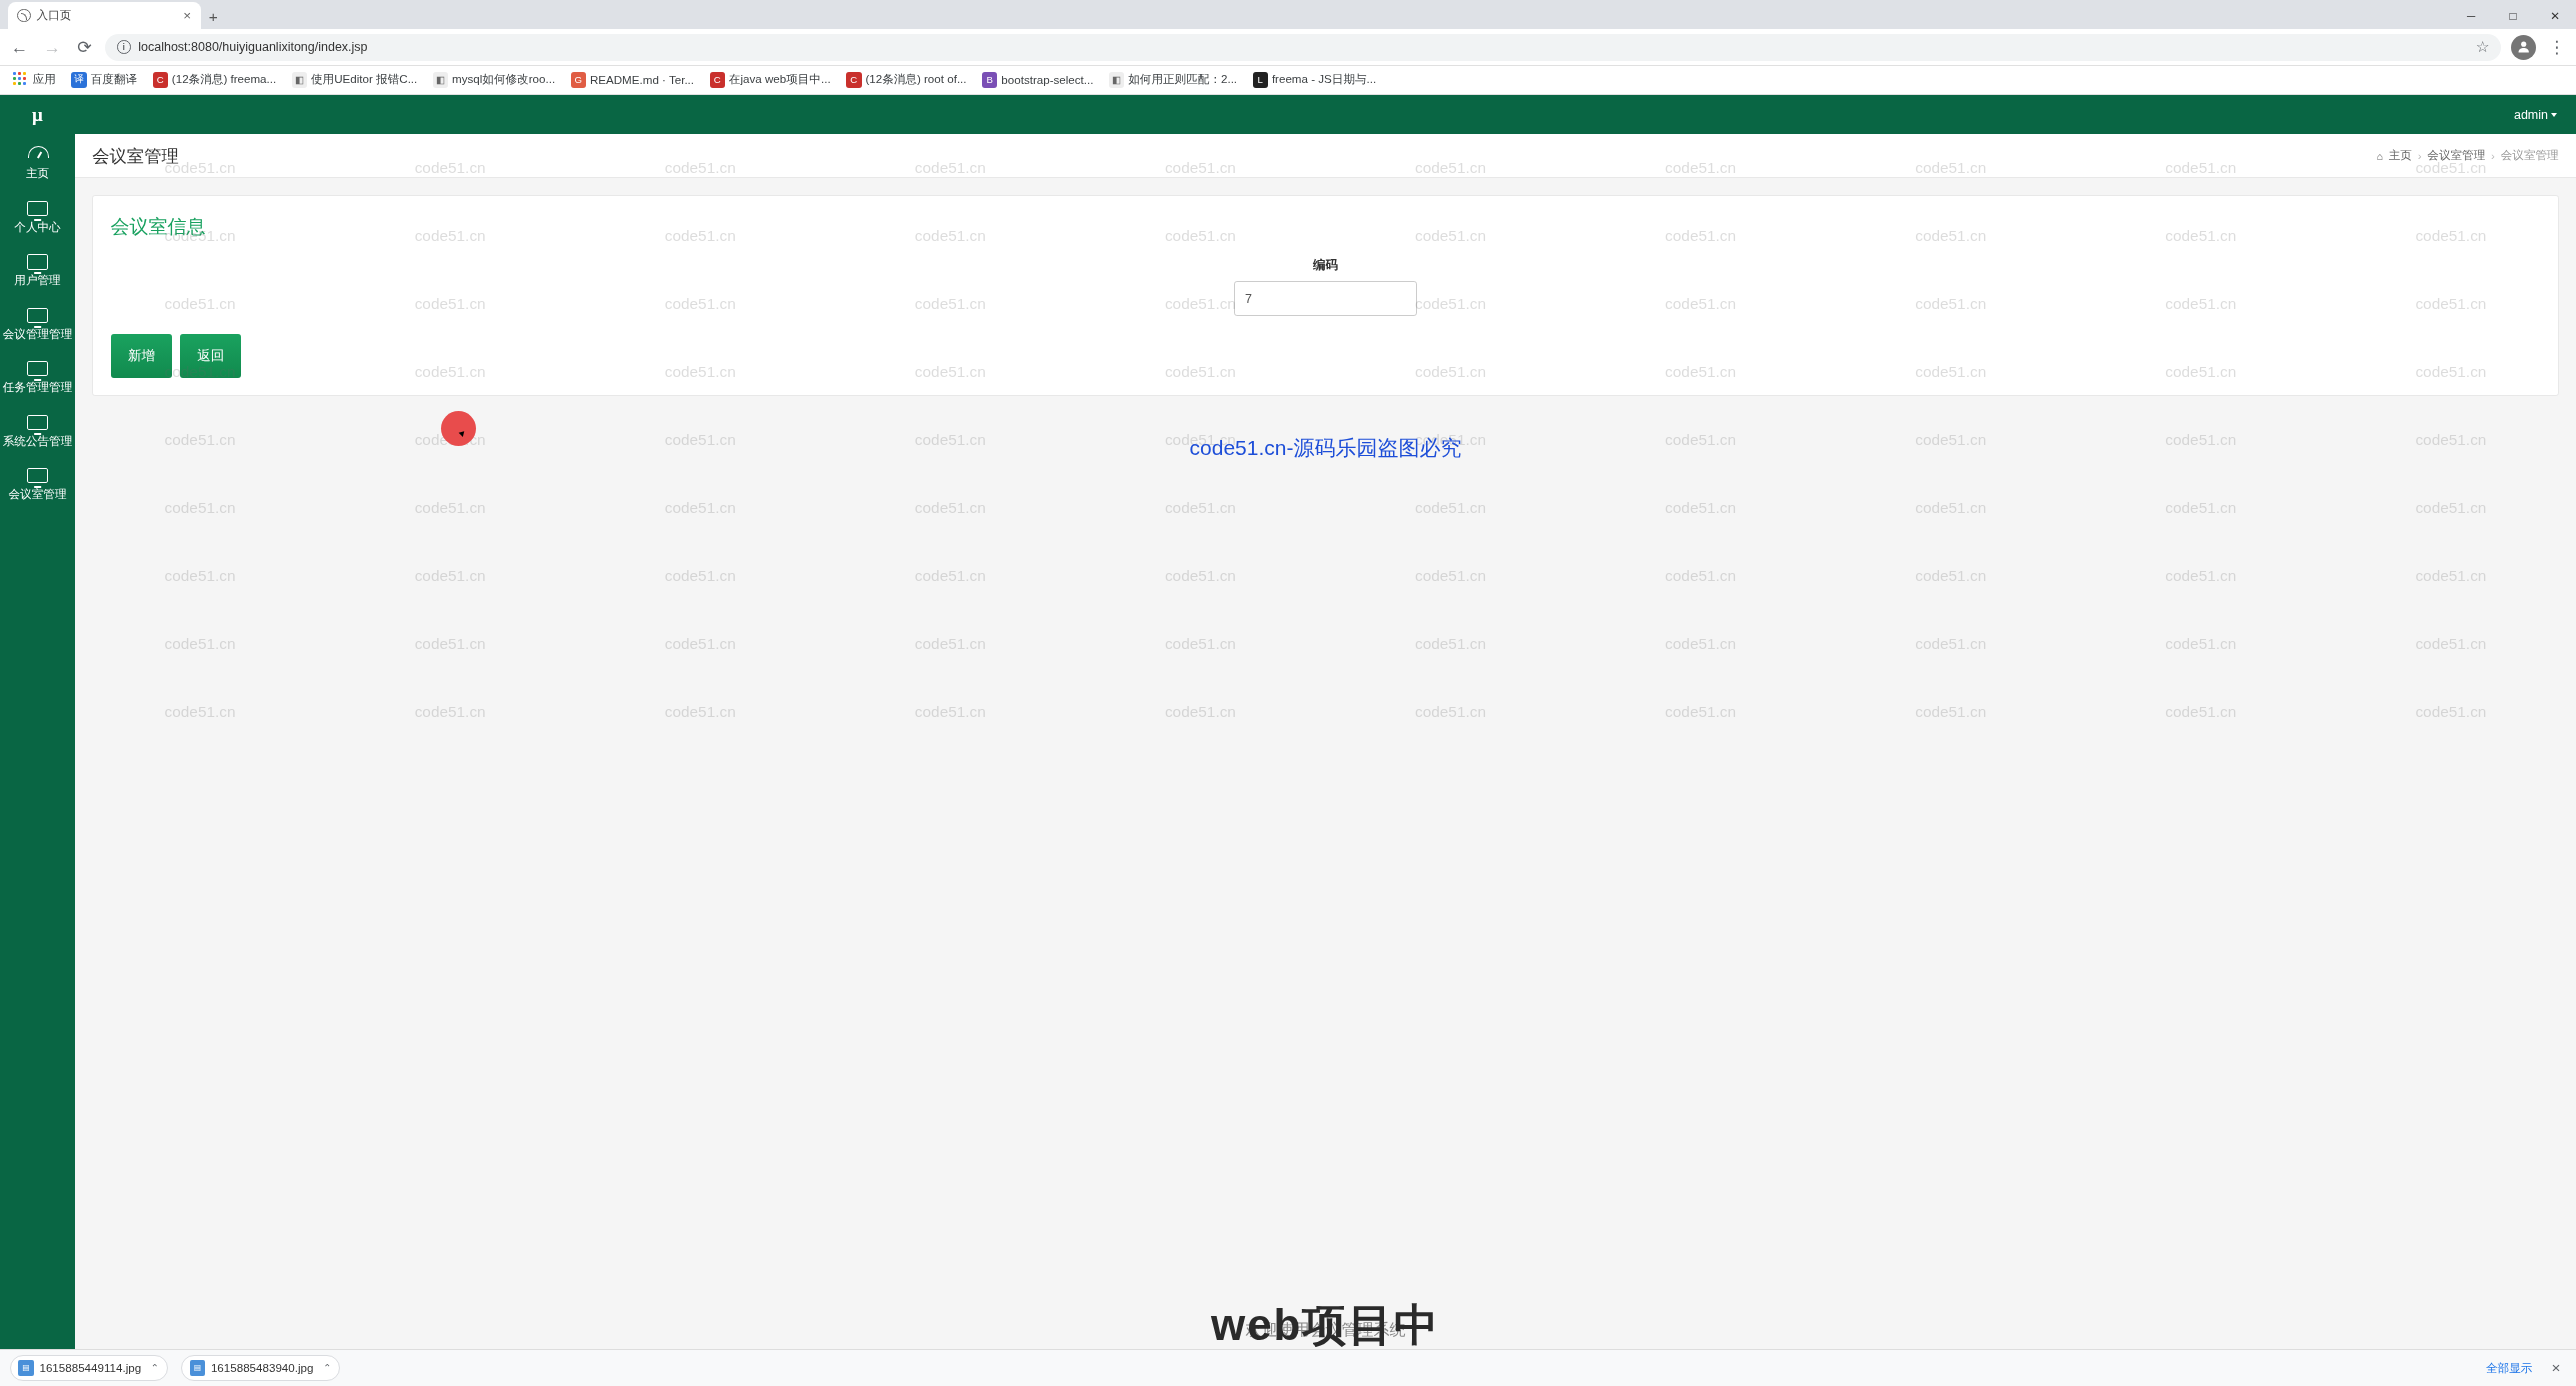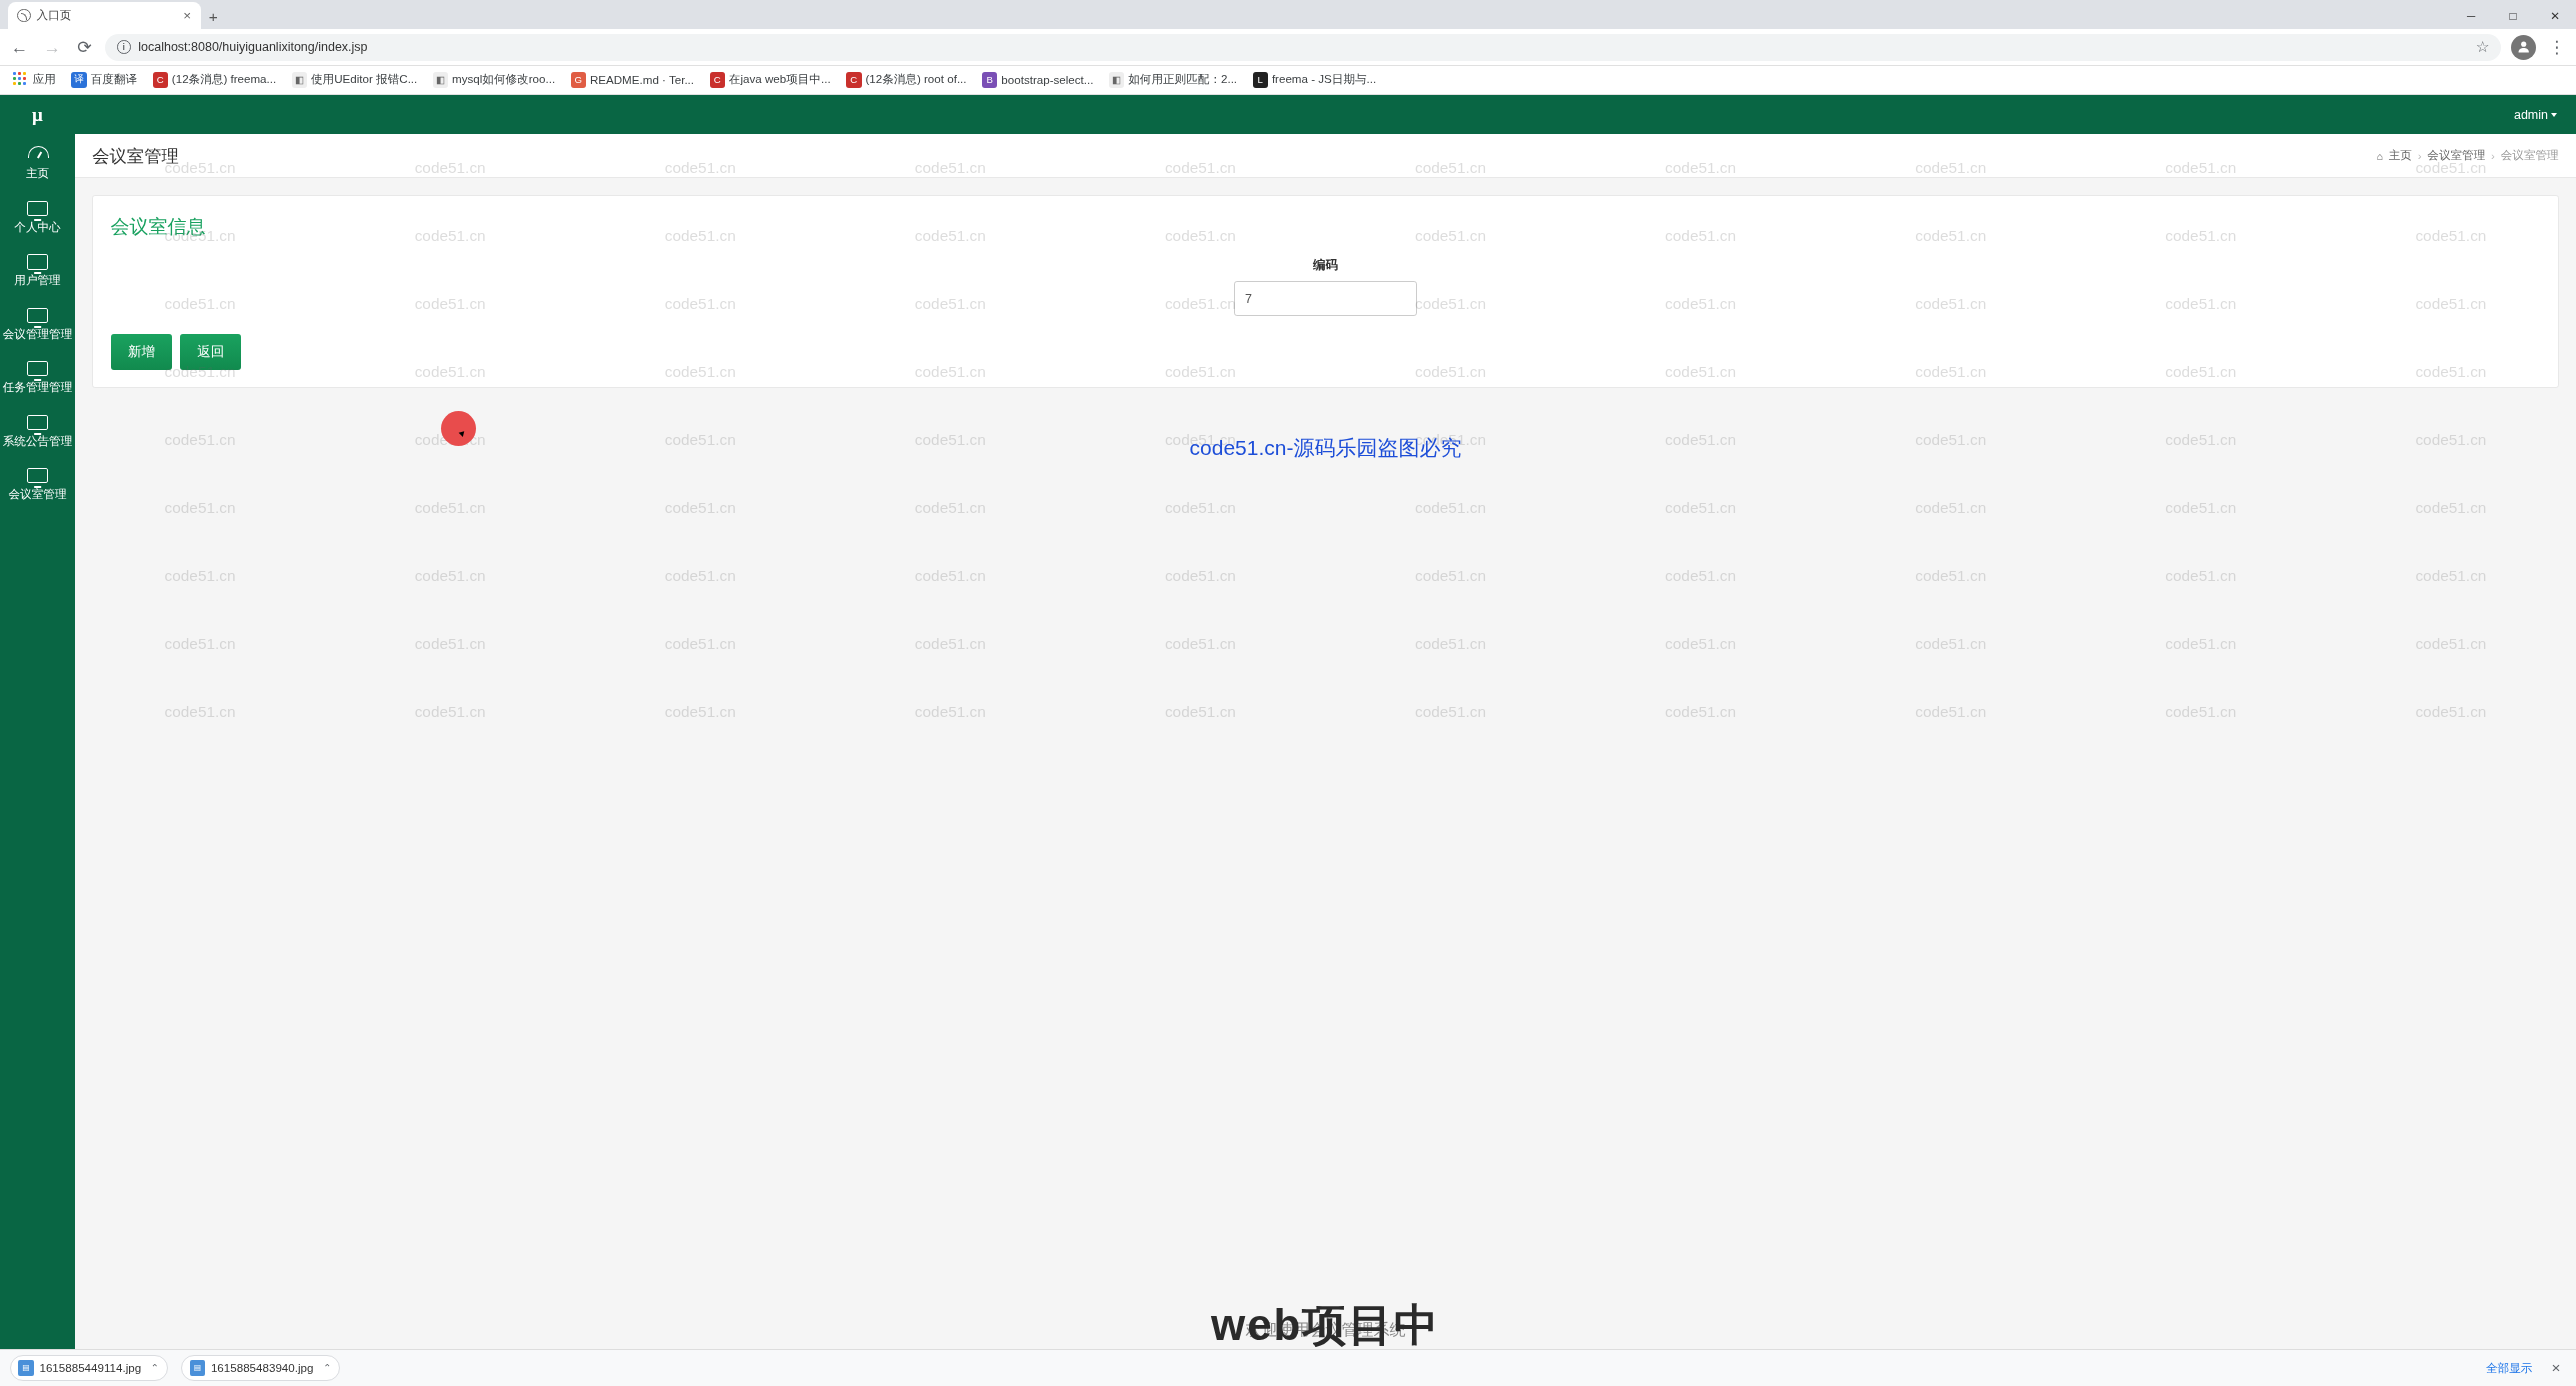--- a/index.html
+++ b/index.html
@@ -61,21 +61,21 @@
 .breadcrumb .bc-link { color: #666; cursor: pointer; }
 .breadcrumb .bc-current { color: #999; }
 
 .card { margin: 17.3px; background: #fff; border: 1px solid #e8e8e8; border-radius: 2.9px; padding: 17.3px; }
 .card-title { font-size: 19px; color: #18a15f; margin-bottom: 17px; }
 .form-row { display: flex; gap: 23px; }
 .form-group { flex: 1; display: flex; flex-direction: column; gap: 7.7px; align-items: center; }
 .form-label { font-size: 12.5px; font-weight: bold; color: #333; }
 .form-input { height: 35px; border: 1px solid #ccc; border-radius: 2.9px; padding: 0 9.6px; font-size: 12.5px; color: #555; outline: none; }
 .btn-row { margin-top: 17.3px; display: flex; gap: 7.7px; }
-.btn { height: 36px; padding: 0 17.3px; border: none; border-radius: 2.9px; color: #fff; font-size: 13.5px; cursor: pointer; }
+.btn { height: 44px; padding: 0 17.3px; border: none; border-radius: 2.9px; color: #fff; font-size: 13.5px; cursor: pointer; }
 .btn-primary { background: linear-gradient(to bottom, #1aa25f, #118a4e); }
 .btn-secondary { background: linear-gradient(to bottom, #1aa25f, #118a4e); }
 
 .watermark-layer { position: absolute; inset: 0; pointer-events: none; overflow: hidden; }
 .wm-row { display: flex; justify-content: space-around; color: #666; font-size: 15.4px; opacity: 0.22; padding: 25px 0; }
 .highlight-circle { position: absolute; width: 35px; height: 35px; background: radial-gradient(circle, #e84c4c 0%, #e84c4c 70%, rgba(232,76,76,0.3) 100%); border-radius: 50%; top: 277px; left: 366px; display: flex; align-items: center; justify-content: center; }
 .cursor-arrow { position: relative; left: 1.9px; top: 1px; }
 .cursor-arrow::before { content: ""; position: absolute; width: 0; height: 0; border-left: 5.8px solid #000; border-top: 3.9px solid transparent; border-bottom: 3.9px solid transparent; transform: rotate(-45deg); }
 .red-banner { position: absolute; top: 300px; left: 50%; transform: translateX(-50%); color: #1d4ed8; font-size: 21px; font-weight: 500; white-space: nowrap; }
 .footer-text { position: absolute; bottom: 8px; left: 50%; transform: translateX(-50%); font-size: 16px; color: #888; }

